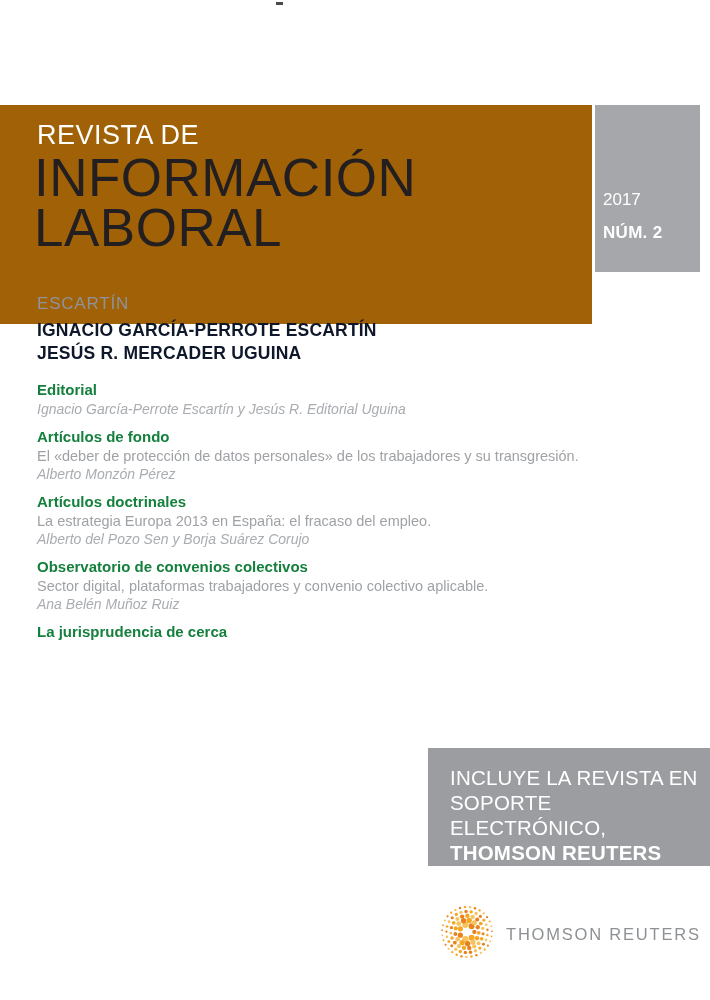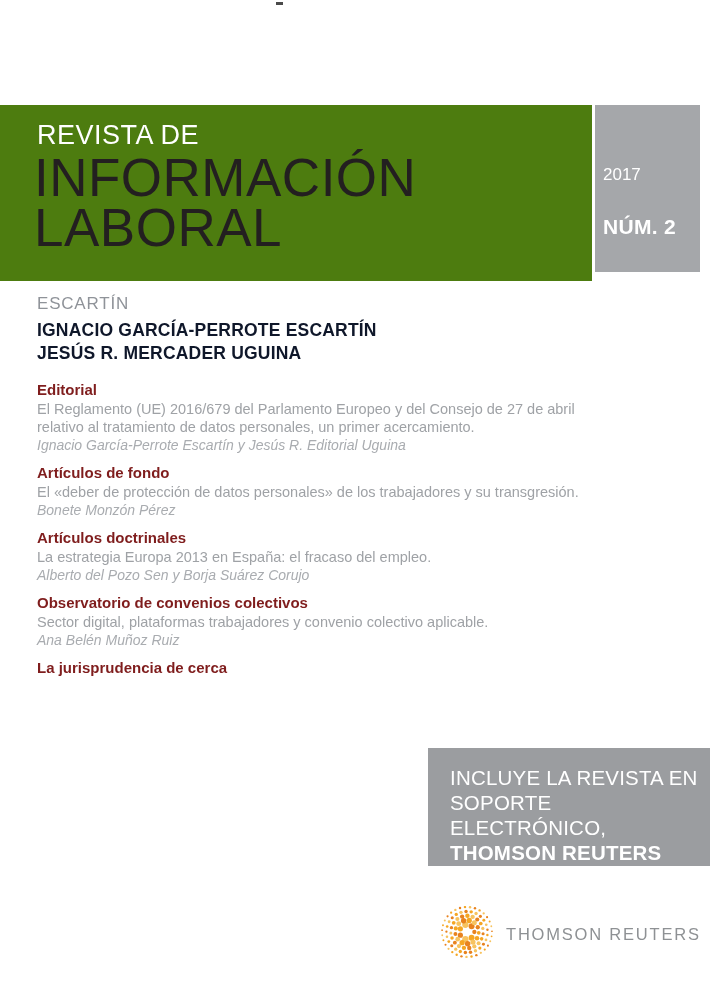--- a/index.html
+++ b/index.html
@@ -3,54 +3,54 @@
 <meta charset="utf-8">
 <style>
   html,body{margin:0;padding:0;}
   body{
     width:710px;height:1000px;position:relative;overflow:hidden;
     background:#ffffff;
     font-family:"Liberation Sans","DejaVu Sans",sans-serif;
   }
   
   .banner{
-    position:absolute;left:0;top:105px;width:592px;height:176px;
-    background:#4d7c0f;
+    position:absolute;left:0;top:105px;width:592px;height:219px;
+    background:#a16207;
   }
   .banner .kicker{
     margin:15px 0 2px 37px;
     color:#ffffff;font-size:27px;font-weight:400;letter-spacing:.5px;
   }
   .banner .title-line{
     margin-left:34px;
     color:#231f20;font-size:53px;line-height:50px;font-weight:400;
     letter-spacing:.5px;
   }
   
   .issue-box{
     position:absolute;left:595px;top:105px;width:105px;height:167px;
     background:#a5a7aa;color:#ffffff;box-sizing:border-box;
-    padding:60px 0 0 8px;
+    padding:85px 0 0 8px;
   }
   .issue-box .year{font-size:17px;font-weight:400;}
-  .issue-box .num{font-size:21px;font-weight:700;margin-top:30px;letter-spacing:.3px;}
+  .issue-box .num{font-size:17px;font-weight:700;margin-top:13px;letter-spacing:.3px;}
   
   .direction{position:absolute;left:37px;top:294px;}
   .direction .dir-label{
     color:#8f9399;font-size:17px;letter-spacing:.8px;margin-bottom:5px;
   }
   .direction .dir-name{
     color:#0f172a;font-size:17.5px;font-weight:700;line-height:23px;letter-spacing:.2px;
   }
   
   .toc{position:absolute;left:37px;top:380px;width:572px;}
   .toc .section{margin-bottom:9px;}
   .toc h3{
     margin:0 0 1px 0;
-    color:#7f1d1d;font-size:15px;font-weight:700;line-height:19px;
+    color:#15803d;font-size:15px;font-weight:700;line-height:19px;
   }
   .toc .body{
     margin:0;color:#9fa2a6;font-size:14.5px;line-height:18px;
   }
   .toc .authors{
     margin:0;color:#a9acb0;font-size:14px;font-style:italic;line-height:18px;
   }
   
   .proview{
     position:absolute;left:428px;top:748px;width:282px;height:118px;
@@ -89,27 +89,26 @@
 
 <div class="direction">
   <div class="dir-label">ESCARTÍN</div>
   <div class="dir-name">IGNACIO GARCÍA-PERROTE ESCARTÍN</div>
   <div class="dir-name">JESÚS R. MERCADER UGUINA</div>
 </div>
 
 <div class="toc">
   <div class="section">
     <h3>Editorial</h3>
-    <p class="body">El Reglamento (UE) 2016/679 del Parlamento Europeo y del Consejo de 27 de abril relativo al tratamiento de datos personales, un primer acercamiento.</p>
     <p class="authors">Ignacio García-Perrote Escartín y Jesús R. Editorial Uguina</p>
   </div>
   <div class="section">
     <h3>Artículos de fondo</h3>
     <p class="body">El «deber de protección de datos personales» de los trabajadores y su transgresión.</p>
-    <p class="authors">Bonete Monzón Pérez</p>
+    <p class="authors">Alberto Monzón Pérez</p>
   </div>
   <div class="section">
     <h3>Artículos doctrinales</h3>
     <p class="body">La estrategia Europa 2013 en España: el fracaso del empleo.</p>
     <p class="authors">Alberto del Pozo Sen y Borja Suárez Corujo</p>
   </div>
   <div class="section">
     <h3>Observatorio de convenios colectivos</h3>
     <p class="body">Sector digital, plataformas trabajadores y convenio colectivo aplicable.</p>
     <p class="authors">Ana Belén Muñoz Ruiz</p>

